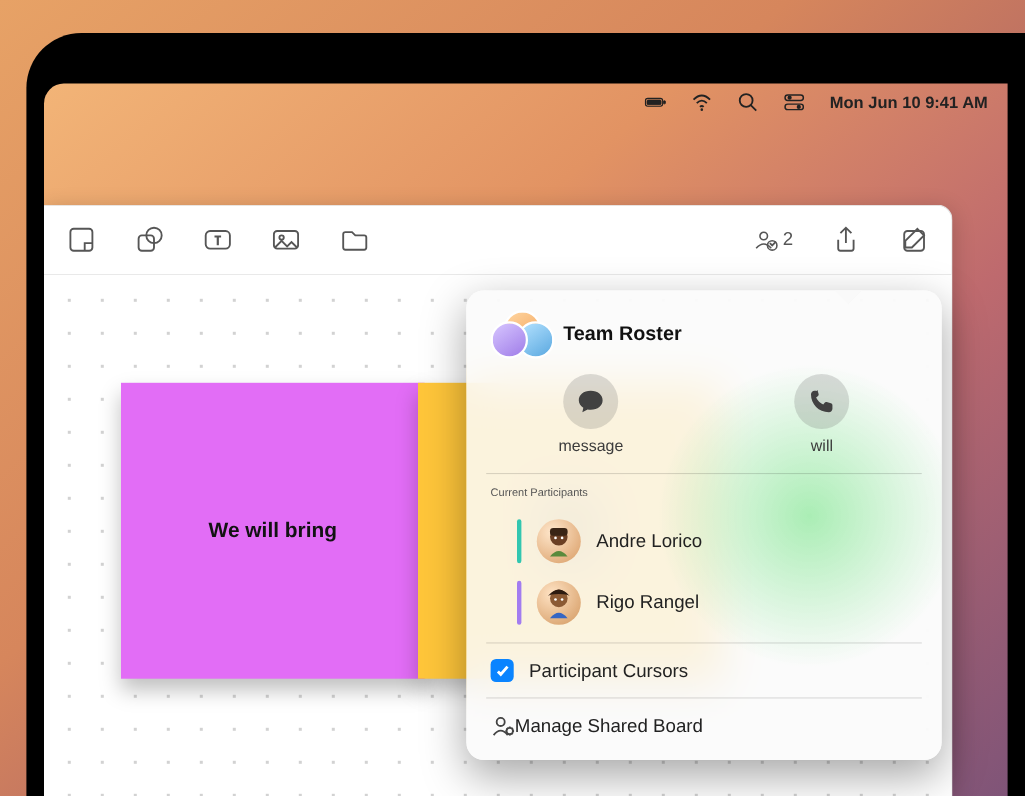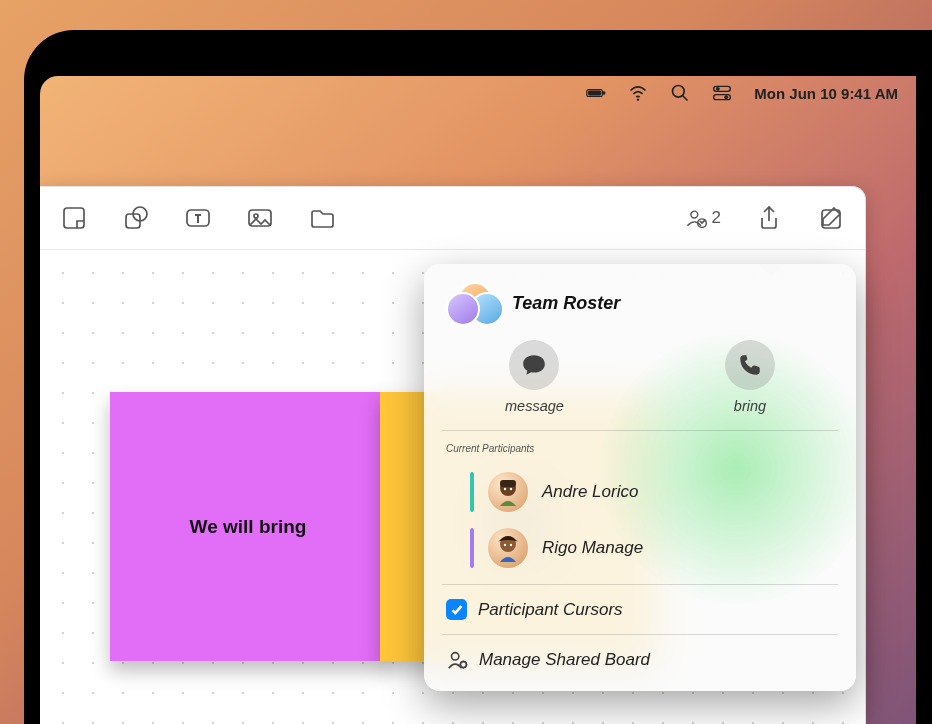--- a/index.html
+++ b/index.html
@@ -12,45 +12,45 @@
   .menu-bar svg{width:20px;height:20px;fill:#222;stroke:#222;}
   .datetime{font-weight:600;}
   
   .window{position:absolute;top:110px;left:0;right:50px;bottom:0;background:#fff;border-top-right-radius:14px;border-top:1px solid #e4e4e4;border-right:1px solid #e4e4e4;box-shadow:0 4px 20px rgba(0,0,0,.2);}
   .toolbar{height:62px;display:flex;align-items:center;padding:0 20px;justify-content:space-between;border-bottom:1px solid #e9e9e9;border-top-right-radius:14px;}
   .toolbar-left,.toolbar-right{display:flex;align-items:center;gap:34px;}
   .tb-ic{width:28px;height:28px;display:flex;align-items:center;justify-content:center;}
   .tb-ic svg{width:28px;height:28px;fill:none;stroke:var(--ui-gray);stroke-width:1.7;}
   .collab-count{display:flex;align-items:center;gap:4px;color:var(--ui-gray);font-size:17px;}
   .canvas{position:absolute;top:63px;left:0;right:0;bottom:0;background:#fff;background-image:radial-gradient(circle,#d2d2d2 1.5px,transparent 1.5px);background-size:30px 30px;background-position:8px 8px;}
-  .sticky{position:absolute;box-shadow:0 10px 18px rgba(0,0,0,.25);display:flex;flex-direction:column;padding:22px;font-size:19px;font-weight:700;color:#121212;line-height:1.35;margin-top:44px;}
+  .sticky{position:absolute;box-shadow:0 10px 18px rgba(0,0,0,.25);display:flex;flex-direction:column;padding:22px;font-size:19px;font-weight:700;color:#121212;line-height:1.35;}
   .sticky.violet{background:#e26df6;left:70px;top:98px;width:232px;height:225px;align-items:center;justify-content:center;text-align:center;}
   .sticky.amber{background:#ffc63a;left:340px;top:98px;width:232px;height:225px;justify-content:center;text-align:center;}
   
-  .popover{position:absolute;top:188px;right:60px;width:432px;background:rgba(250,250,250,.85);backdrop-filter:blur(20px);border-radius:16px;box-shadow:0 14px 40px rgba(0,0,0,.35);padding:18px 0 6px 0;overflow:hidden;font-style:italic;}
+  .popover{position:absolute;top:188px;right:60px;width:432px;background:rgba(250,250,250,.85);backdrop-filter:blur(20px);border-radius:16px;box-shadow:0 14px 40px rgba(0,0,0,.35);padding:18px 0 6px 0;overflow:hidden;}
   .popover::before{content:"";position:absolute;top:-9px;right:76px;width:18px;height:18px;background:rgba(248,248,248,.92);transform:rotate(45deg);}
   .popover::after{content:"";position:absolute;top:55px;right:-30px;width:300px;height:300px;border-radius:50%;background:radial-gradient(circle at center,rgba(104,226,123,.55) 0%,rgba(104,226,123,0) 65%);pointer-events:none;}
-  .popover>*{position:relative;z-index:2;gap:11px;}
+  .popover>*{position:relative;z-index:2;}
   .pop-header{display:flex;gap:14px;padding:0 22px 16px 22px;align-items:center;}
   .avatar-stack{position:relative;width:52px;height:42px;}
   .avatar-stack .a{position:absolute;width:30px;height:30px;border-radius:50%;border:2px solid #fff;}
   .hdr-txt h3{margin:0;font-size:18px;font-weight:700;color:#111;}
   .hdr-txt p{margin:2px 0 0 0;font-size:15.5px;color:#5c5c5c;}
   .pop-actions{display:flex;justify-content:space-around;padding:0 6px 16px 6px;}
   .act{display:flex;flex-direction:column;align-items:center;gap:8px;cursor:pointer;}
   .act .bubble{width:50px;height:50px;border-radius:50%;background:rgba(100,100,100,.22);display:flex;align-items:center;justify-content:center;}
   .act .bubble svg{width:26px;height:26px;fill:#414141;}
   .act span{font-size:14.5px;color:#3c3c3c;}
   .divider{height:1px;background:rgba(0,0,0,.14);margin:0 18px;}
   .section-title{padding:12px 22px 10px 22px;font-size:10px;color:#555;}
   .participant{display:flex;align-items:center;gap:14px;padding:8px 22px;margin-left:24px;}
   .participant .bar{width:4px;height:40px;border-radius:3px;}
   .participant .pa{width:40px;height:40px;border-radius:50%;display:flex;align-items:center;justify-content:center;}
   .participant .pname{font-size:17px;color:#222;}
-  .check-row{display:flex;align-items:center;padding:14px 22px;}
+  .check-row{display:flex;align-items:center;gap:14px;padding:14px 22px;}
   .checkbox{width:21px;height:21px;border-radius:5px;background:#0a84ff;display:flex;align-items:center;justify-content:center;}
   .checkbox svg{width:14px;height:14px;stroke:#fff;stroke-width:3;fill:none;}
   .link-row{display:flex;align-items:center;padding:14px 22px;cursor:pointer;}
   .link-row svg{width:22px;height:22px;fill:none;stroke:#444;stroke-width:1.8;}
   .link-row span{font-size:17px;color:#222;}
 </style>
 </head>
 <body>
 
 <div class="desktop">
@@ -184,21 +184,21 @@
                 </svg>
             </div>
             <span>message</span>
           </div>
           <div class="act">
             <div class="bubble">
               <svg viewBox="0 0 24 24">
                   <path d="M6 3 c-1.5 0 -3 1.3 -3 3 0 8.5 6.5 15 15 15 1.7 0 3 -1.5 3 -3 v-2.8 c0 -.8 -.5 -1.5 -1.3 -1.7 l-3.5 -1 c-.7 -.2 -1.5 .1 -1.9 .7 l-1 1.4 c-2.6 -1.3 -4.7 -3.4 -6 -6 l1.4 -1 c.6 -.4 .9 -1.2 .7 -1.9 l-1 -3.5 C8.2 3.5 7.5 3 6.7 3 H6 z"></path>
                 </svg>
             </div>
-            <span>bring</span>
+            <span>will</span>
           </div>
         </div>
 
         <div class="divider"></div>
         <div class="section-title">Current Participants</div>
 
         <div class="participant">
           <div class="bar" style="background:#32c6b0"></div>
           <div class="pa" style="background:radial-gradient(circle at 35% 30%,#ffe7cc,#d89b63)">
              <svg width="40" height="40" viewBox="0 0 40 40">
@@ -216,21 +216,21 @@
           <div class="bar" style="background:#a27cf0"></div>
           <div class="pa" style="background:radial-gradient(circle at 35% 30%,#ffe3c4,#d2975e)">
              <svg width="40" height="40" viewBox="0 0 40 40">
                 <circle cx="20" cy="16" r="8" fill="#8b5a34"></circle>
                 <path d="M10 14 q10 -12 20 0 q-2 -2 -10 -2 t-10 2" fill="#2d1b10"></path>
                 <circle cx="17" cy="17" r="1.2" fill="#fff"></circle>
                 <circle cx="23" cy="17" r="1.2" fill="#fff"></circle>
                 <path d="M12 34 q8 -10 16 0" fill="#3566c4"></path>
               </svg>
           </div>
-          <div class="pname">Rigo Manage</div>
+          <div class="pname">Rigo Rangel</div>
         </div>
 
         <div class="divider" style="margin-top:8px"></div>
 
         <div class="check-row">
           <div class="checkbox">
             <svg viewBox="0 0 16 16">
                 <path d="M3 8.5 l3 3 7 -8"></path>
               </svg>
           </div>

